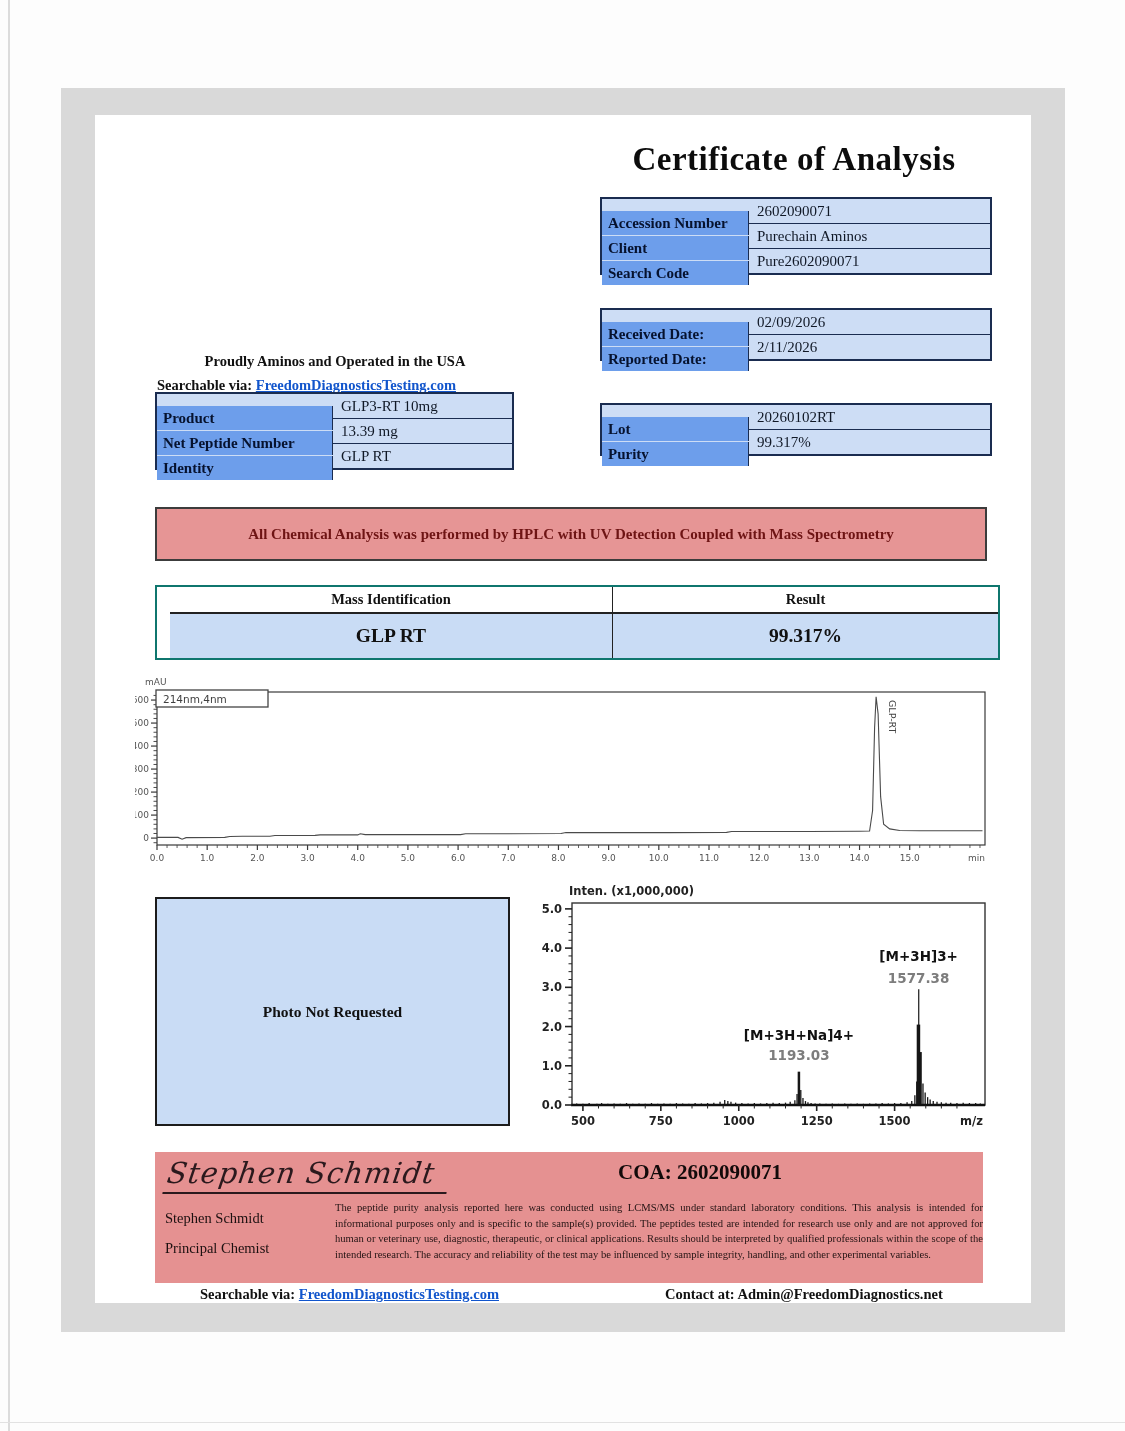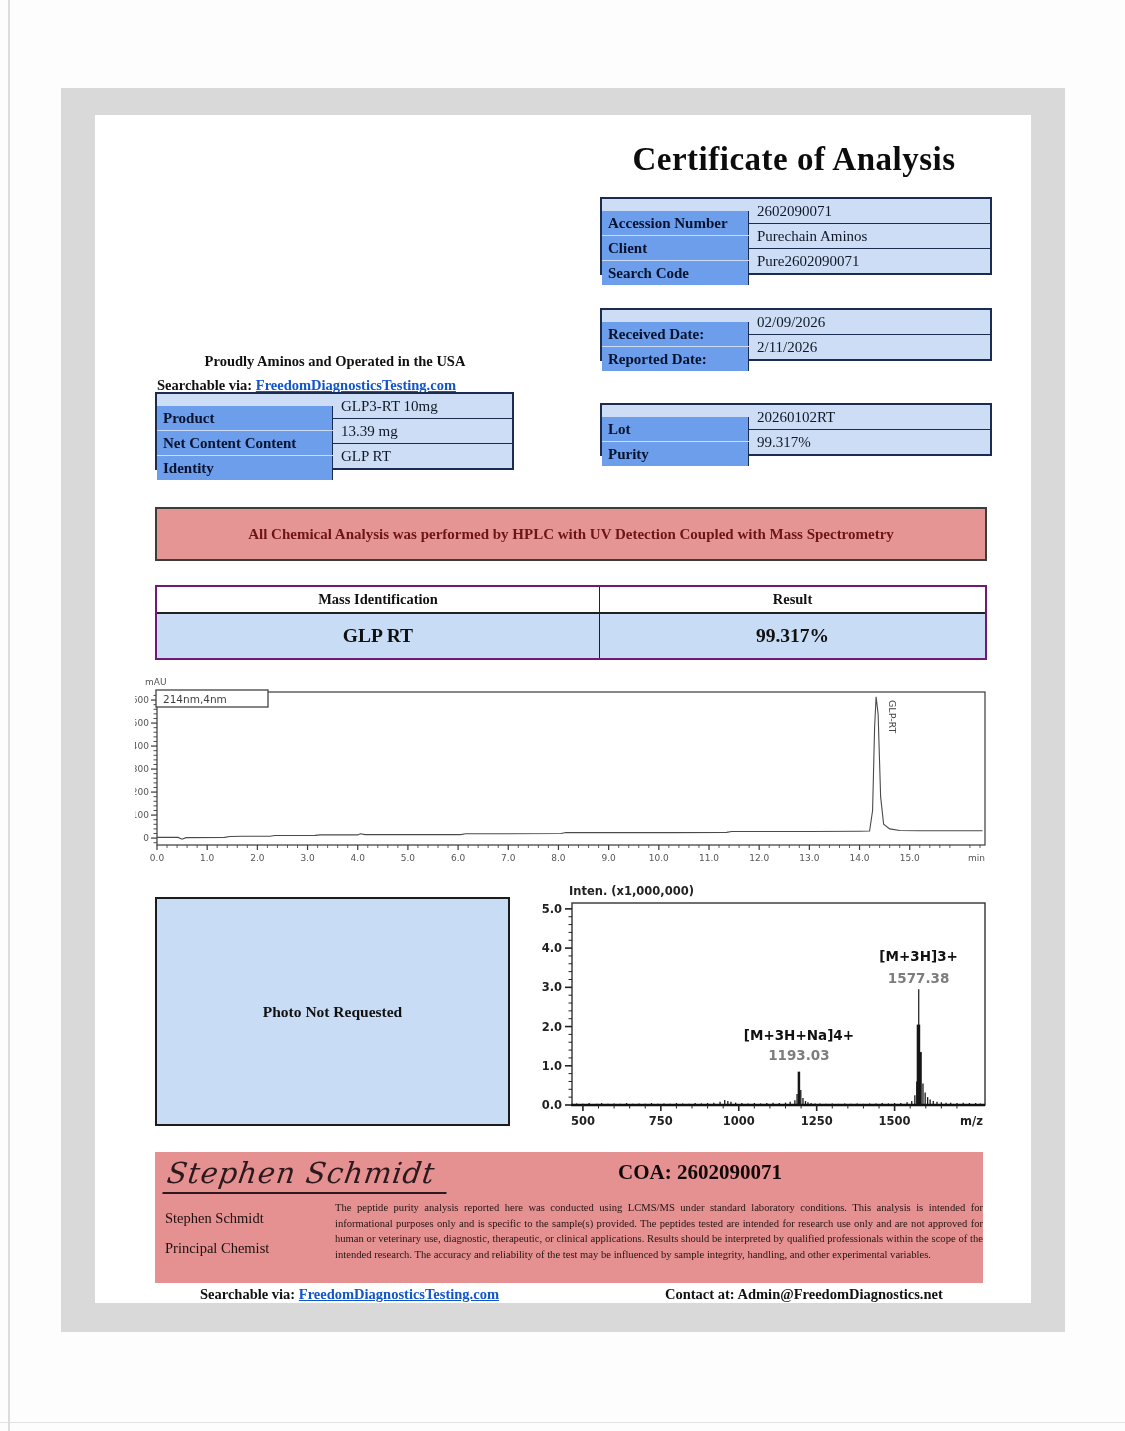--- a/index.html
+++ b/index.html
@@ -37,21 +37,21 @@
   .kv-lot{left:505px;top:288px;width:388px;}
   .kv-info .kv-label,.kv-dates .kv-label,.kv-lot .kv-label{width:147px;}
   .kv-product .kv-label{width:176px;}
 
   
   .banner{position:absolute;left:60px;top:392px;width:828px;height:50px;background:#e69595;
           border:2px solid #3c3c3c;display:flex;align-items:center;justify-content:center;
           font-weight:bold;font-size:15px;color:#6e1414;text-align:center;}
 
   
-  .mass{position:absolute;left:60px;top:470px;width:828px;border:2px solid #701a75;}
+  .mass{position:absolute;left:60px;top:470px;width:828px;border:2px solid #0f766e;padding-left:13px;}
   .mass-head{display:flex;background:#fff;border-bottom:2px solid #222;font-weight:bold;font-size:14.5px;}
   .mass-head>div{padding:4px 0;text-align:center;}
   .mass-body{display:flex;background:#c9dcf5;font-weight:bold;font-size:19.5px;}
   .mass-body>div{padding:11px 0;text-align:center;}
   .mass-col-a{width:53.5%;border-right:1.5px solid #222;box-sizing:border-box;}
   .mass-col-b{width:46.5%;}
 
   
   .chrom-wrap{position:absolute;left:40px;top:560px;width:872px;height:205px;}
   .spec-wrap{position:absolute;left:440px;top:768px;width:470px;height:264px;}
@@ -121,21 +121,21 @@
         <div class="kv-value">2/11/2026</div>
       </div>
     </div>
 
     <div class="kv kv-product">
       <div class="kv-row">
         <div class="kv-label">Product</div>
         <div class="kv-value">GLP3-RT 10mg</div>
       </div>
       <div class="kv-row">
-        <div class="kv-label">Net Content Content</div>
+        <div class="kv-label">Net Peptide Number</div>
         <div class="kv-value">13.39 mg</div>
       </div>
       <div class="kv-row">
         <div class="kv-label">Identity</div>
         <div class="kv-value">GLP RT</div>
       </div>
     </div>
 
     <div class="kv kv-lot">
       <div class="kv-row">

